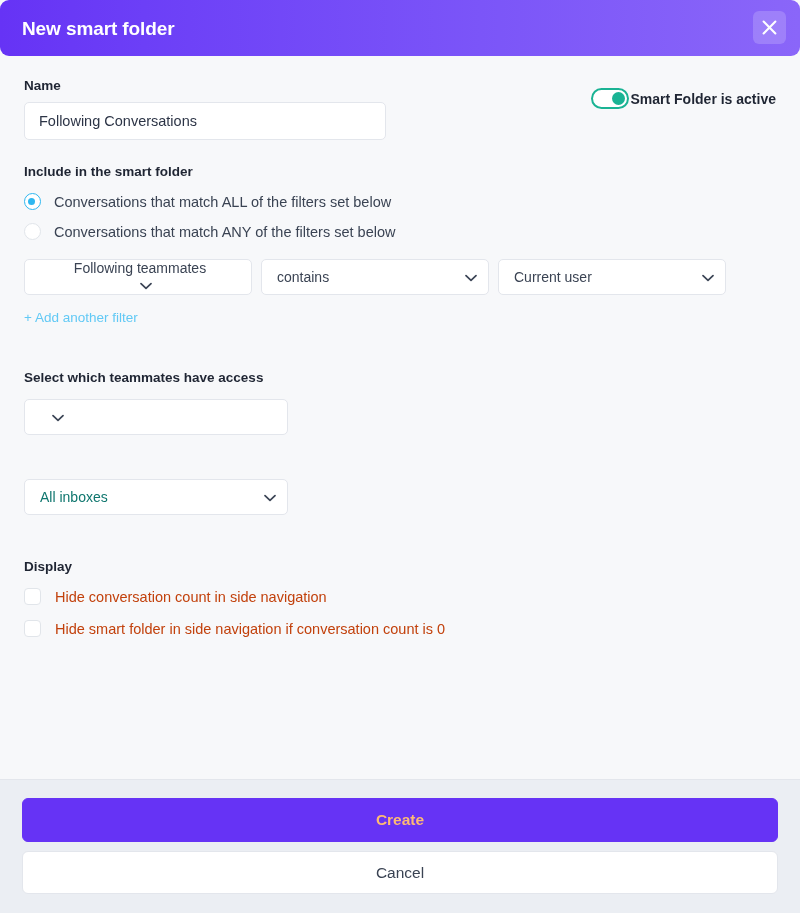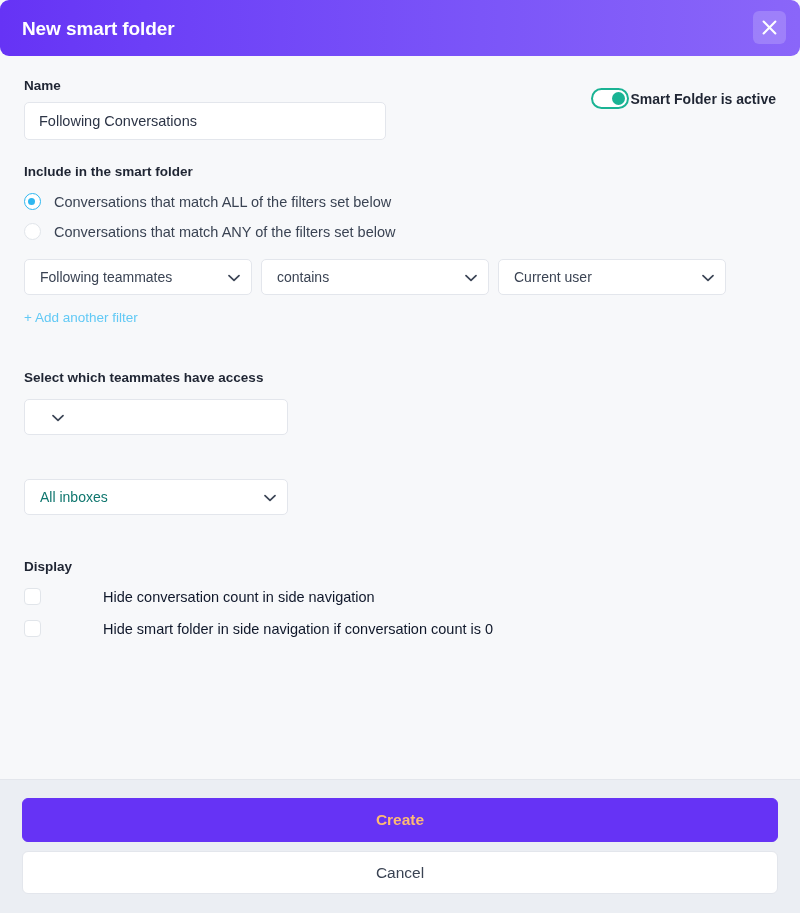--- a/index.html
+++ b/index.html
@@ -195,21 +195,21 @@
     white-space: nowrap;
     overflow: hidden;
     text-overflow: ellipsis;
   }
   .select-text.muted { color: #0f766e; }
   .chevron {
     flex: 0 0 auto;
     margin-left: 12px;
     display: block;
   }
-  .sel-w-1 { width: 228px; }
+  .sel-w-1 { width: 228px; flex-direction: column; }
   .sel-w-2 { width: 228px; }
   .sel-w-3 { width: 228px; }
   .sel-w-narrow { width: 264px; }
 
   .add-filter {
     display: inline-block;
     margin-top: 15px;
     font-size: 13.5px;
     color: #62c9f5;
     cursor: pointer;
@@ -229,22 +229,21 @@
   .checkbox {
     width: 17px;
     height: 17px;
     border-radius: 4px;
     border: 1.6px solid #e1e5ea;
     background: #ffffff;
     flex: 0 0 auto;
   }
   .check-label {
     font-size: 14.5px;
-    color: #0f172a;
-    margin-left: 48px;
+    color: #c2410c;
   }
 
   
   .dialog-footer {
     flex: 0 0 auto;
     background: #ebeef3;
     border-top: 1px solid #e3e6ec;
     padding: 18px 22px 19px 22px;
   }
   .btn {

